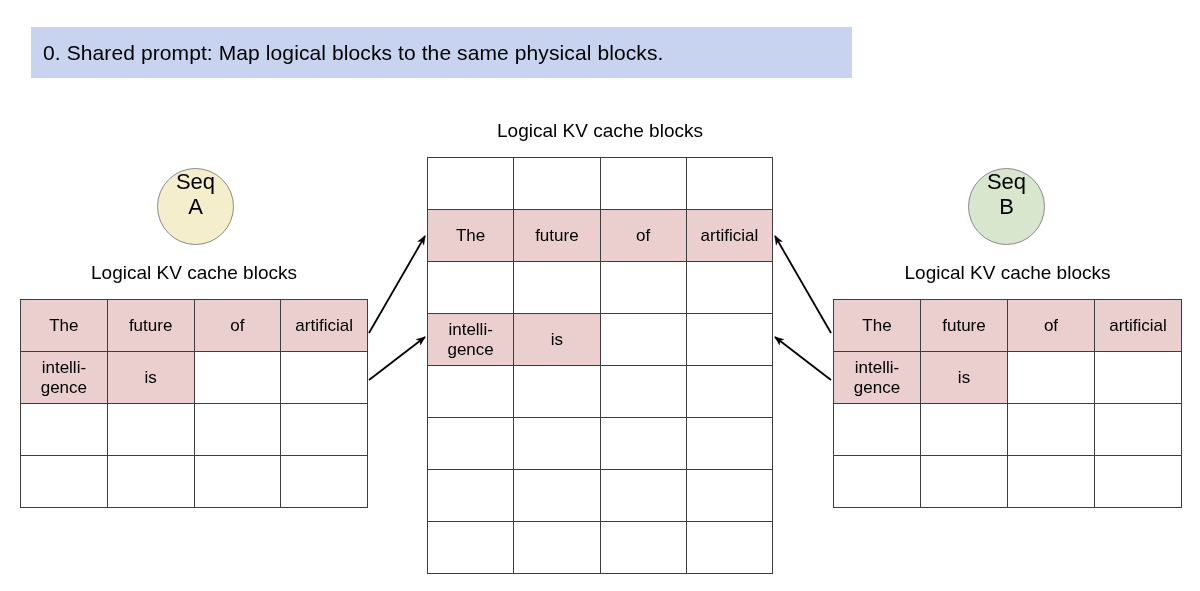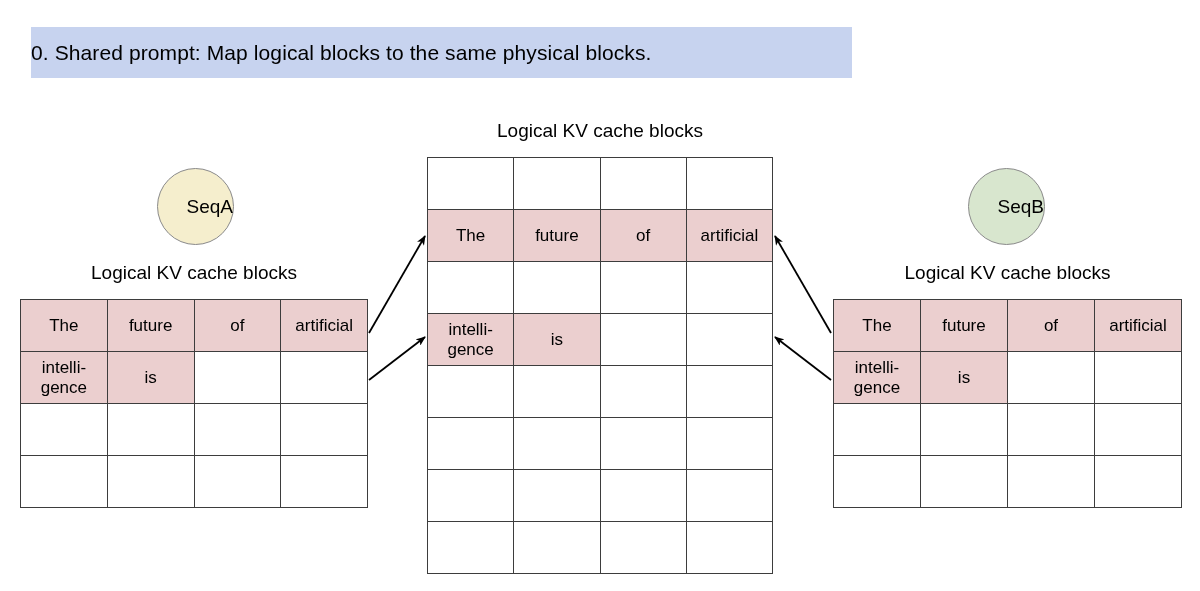--- a/index.html
+++ b/index.html
@@ -19,20 +19,21 @@
   
   #title-banner {
     position: absolute;
     left: 31px;
     top: 27px;
     width: 821px;
     height: 51px;
     background: #c7d3ef;
     display: flex;
     align-items: center;
+    padding-left: 12px;
     box-sizing: border-box;
   }
   #title-banner .title-text {
     font-size: 21px;
     line-height: 1.1;
     letter-spacing: 0.1px;
     white-space: nowrap;
   }
 
   
@@ -59,24 +60,24 @@
   }
 
   
   .seq-badge {
     position: absolute;
     width: 77px;
     height: 77px;
     border-radius: 50%;
     border: 1.3px solid #8a8a8a;
     display: flex;
-    flex-direction: row;
+    flex-direction: column;
     align-items: center;
-    justify-content: flex-end;
-    font-size: 19px;
+    justify-content: flex-start;
+    font-size: 22px;
     line-height: 1.15;
     box-sizing: border-box;
   }
   #seq-a-badge {
     left: 157px;
     top: 168px;
     background: #f5eecd;
   }
   #seq-b-badge {
     left: 968px;

